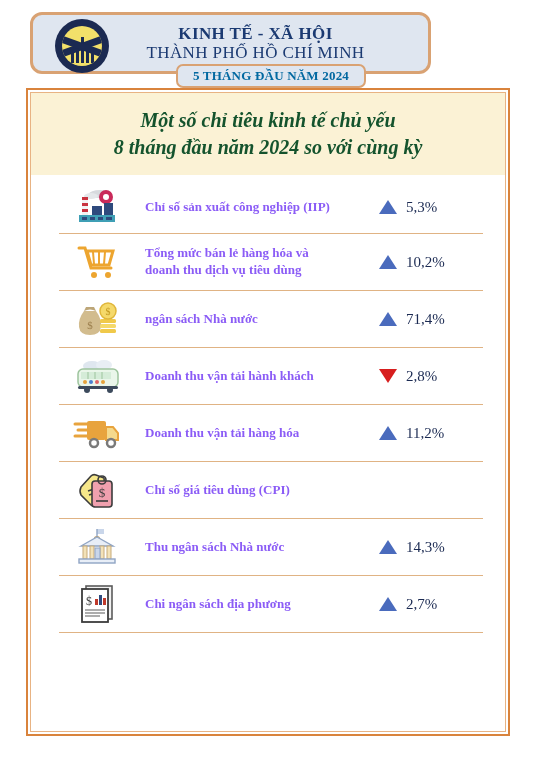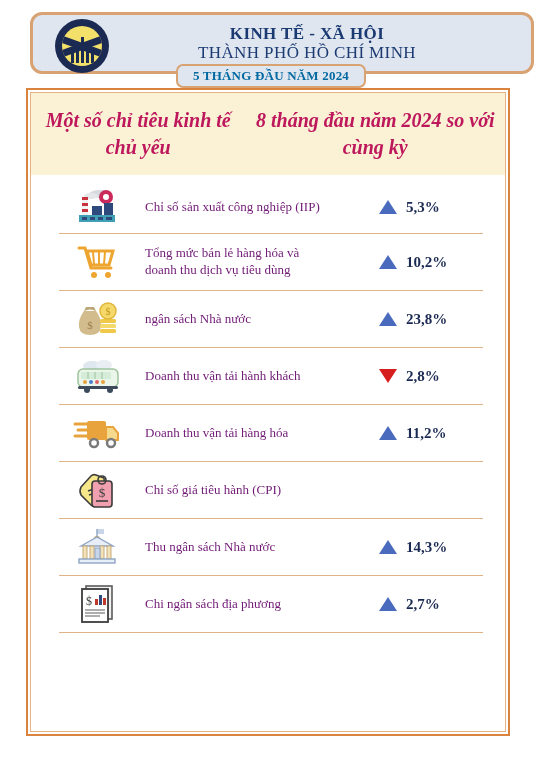--- a/index.html
+++ b/index.html
@@ -6,21 +6,21 @@
   body{
     width:540px;height:780px;
     background:#ffffff;
     font-family:"Liberation Serif","DejaVu Serif",serif;
     overflow:hidden;
     position:relative;
   }
 
   
   .banner{
-    position:absolute;left:30px;top:12px;width:504px;height:62px;
+    position:absolute;left:30px;top:12px;width:401px;height:62px;
     background:#dfe6f0;
     border:3px solid #d9a273;
     border-radius:12px;
     box-sizing:border-box;
     display:flex;align-items:center;
   }
   .logo{
     position:absolute;left:22px;top:4px;
     width:54px;height:54px;border-radius:50%;
     background:#1b2a52;
@@ -74,56 +74,56 @@
     position:absolute;left:2px;top:2px;right:2px;bottom:2px;
     border:1px solid #e8b383;
     box-sizing:border-box;
   }
   .cream-band{
     position:absolute;left:0;top:0;right:0;height:82px;
     background:#fbf2d5;
   }
   .heading{
     position:absolute;left:0;top:0;right:0;height:82px;
-    display:flex;flex-direction:row;align-items:center;justify-content:center;
-    color:#be185d;font-style:italic;font-weight:bold;
+    display:flex;flex-direction:column;align-items:center;justify-content:center;
+    color:#14532d;font-style:italic;font-weight:bold;
     font-size:20px;line-height:1.35;text-align:center;
   }
 
   
   .rows{
     position:absolute;left:28px;top:88px;right:22px;
   }
   .row{
     position:relative;
     height:52px;
     display:flex;align-items:center;
     border-bottom:1px solid #e0b384;
   }
   .row-icon{
     width:78px;flex:0 0 78px;
     display:flex;align-items:center;justify-content:center;
     height:52px;
   }
   .row-label{
     flex:1;
-    color:#701a75;font-weight:normal;font-size:13px;line-height:1.3;
+    color:#8b5cf6;font-weight:bold;font-size:13px;line-height:1.3;
     padding-left:8px;padding-right:6px;
   }
   .row-label.two-line{font-size:13px;}
   .row-value{
     flex:0 0 104px;width:104px;
     display:flex;align-items:center;justify-content:flex-start;
     gap:9px;
     padding-left:4px;
   }
   .tri{width:0;height:0;flex:0 0 auto;}
   .tri.up{border-left:9px solid transparent;border-right:9px solid transparent;border-bottom:14px solid #4a6bbd;}
   .tri.down{border-left:9px solid transparent;border-right:9px solid transparent;border-top:14px solid #d71e1e;}
-  .val{color:#1b2a52;font-weight:bold;font-size:15px;}
+  .val{color:#1b2a52;font-weight:normal;font-size:15px;}
 
   
   .row.tall{height:56px;}
 
   svg{display:block;}
 </style>
 </head>
 <body>
 
 <div class="banner">
@@ -221,21 +221,21 @@
             <rect x="26" y="20" width="16" height="4" rx="1.5" fill="#f0c94a"></rect>
             <circle cx="34" cy="12" r="8" fill="#f5d96a" stroke="#e0b63a" stroke-width="1.5"></circle>
             <text x="34" y="16" font-size="10" font-family="Liberation Serif, serif" fill="#c49a22" text-anchor="middle">$</text>
           </svg>
         </div>
         <div class="row-label two-line">
           <div>ngân sách Nhà nước</div>
         </div>
         <div class="row-value">
           <div class="tri up"></div>
-          <span class="val">23,8%</span>
+          <span class="val">71,4%</span>
         </div>
       </div>
 
       <div class="row tall">
         <div class="row-icon">
           <svg width="52" height="40" viewBox="0 0 52 40">
             <ellipse cx="20" cy="10" rx="9" ry="5" fill="#dfe7ef"></ellipse>
             <ellipse cx="32" cy="9" rx="8" ry="5" fill="#e8eef4"></ellipse>
             <rect x="6" y="13" width="40" height="18" rx="5" fill="#eaf6ea" stroke="#9dc49d" stroke-width="1.5"></rect>
             <rect x="9" y="16" width="30" height="7" fill="#d5ecd8"></rect>
@@ -287,21 +287,21 @@
             <path d="M6 18 L16 7 q2 -2 5 -1 l8 3 l2 24 l-10 4 q-3 1 -5 -1 L6 26 q-2 -4 0 -8 z" fill="#f6e78a" stroke="#3c3c3c" stroke-width="1.6"></path>
             <line x1="13" y1="22" x2="22" y2="19" stroke="#3c3c3c" stroke-width="1.6"></line>
             <line x1="14" y1="26" x2="23" y2="23" stroke="#3c3c3c" stroke-width="1.6"></line>
             <path d="M20 12 h14 q3 0 3 3 v20 q0 3 -3 3 h-14 q-3 0 -3 -3 v-20 q0 -3 3 -3 z" fill="#f0a0ae" stroke="#3c3c3c" stroke-width="1.6"></path>
             <circle cx="27" cy="11" r="4" fill="none" stroke="#3c3c3c" stroke-width="1.6"></circle>
             <text x="27" y="28" font-size="13" font-family="Liberation Serif, serif" fill="#3c3c3c" text-anchor="middle">$</text>
             <line x1="21" y1="32" x2="33" y2="32" stroke="#3c3c3c" stroke-width="1.6"></line>
           </svg>
         </div>
         <div class="row-label">
-          <div>Chỉ số giá tiêu hành (CPI)</div>
+          <div>Chỉ số giá tiêu dùng (CPI)</div>
         </div>
       </div>
 
       <div class="row tall">
         <div class="row-icon">
           <svg width="46" height="40" viewBox="0 0 46 40">
             <rect x="22" y="2" width="7" height="5" fill="#c9d6ea"></rect>
             <line x1="22" y1="2" x2="22" y2="11" stroke="#8fa4c4" stroke-width="1.4"></line>
             <circle cx="22" cy="12" r="2.5" fill="#fdf6e3" stroke="#b79a6a" stroke-width="1.2"></circle>
             <path d="M6 19 L22 10 L38 19 z" fill="#e8eef7" stroke="#8fa4c4" stroke-width="1.4"></path>

